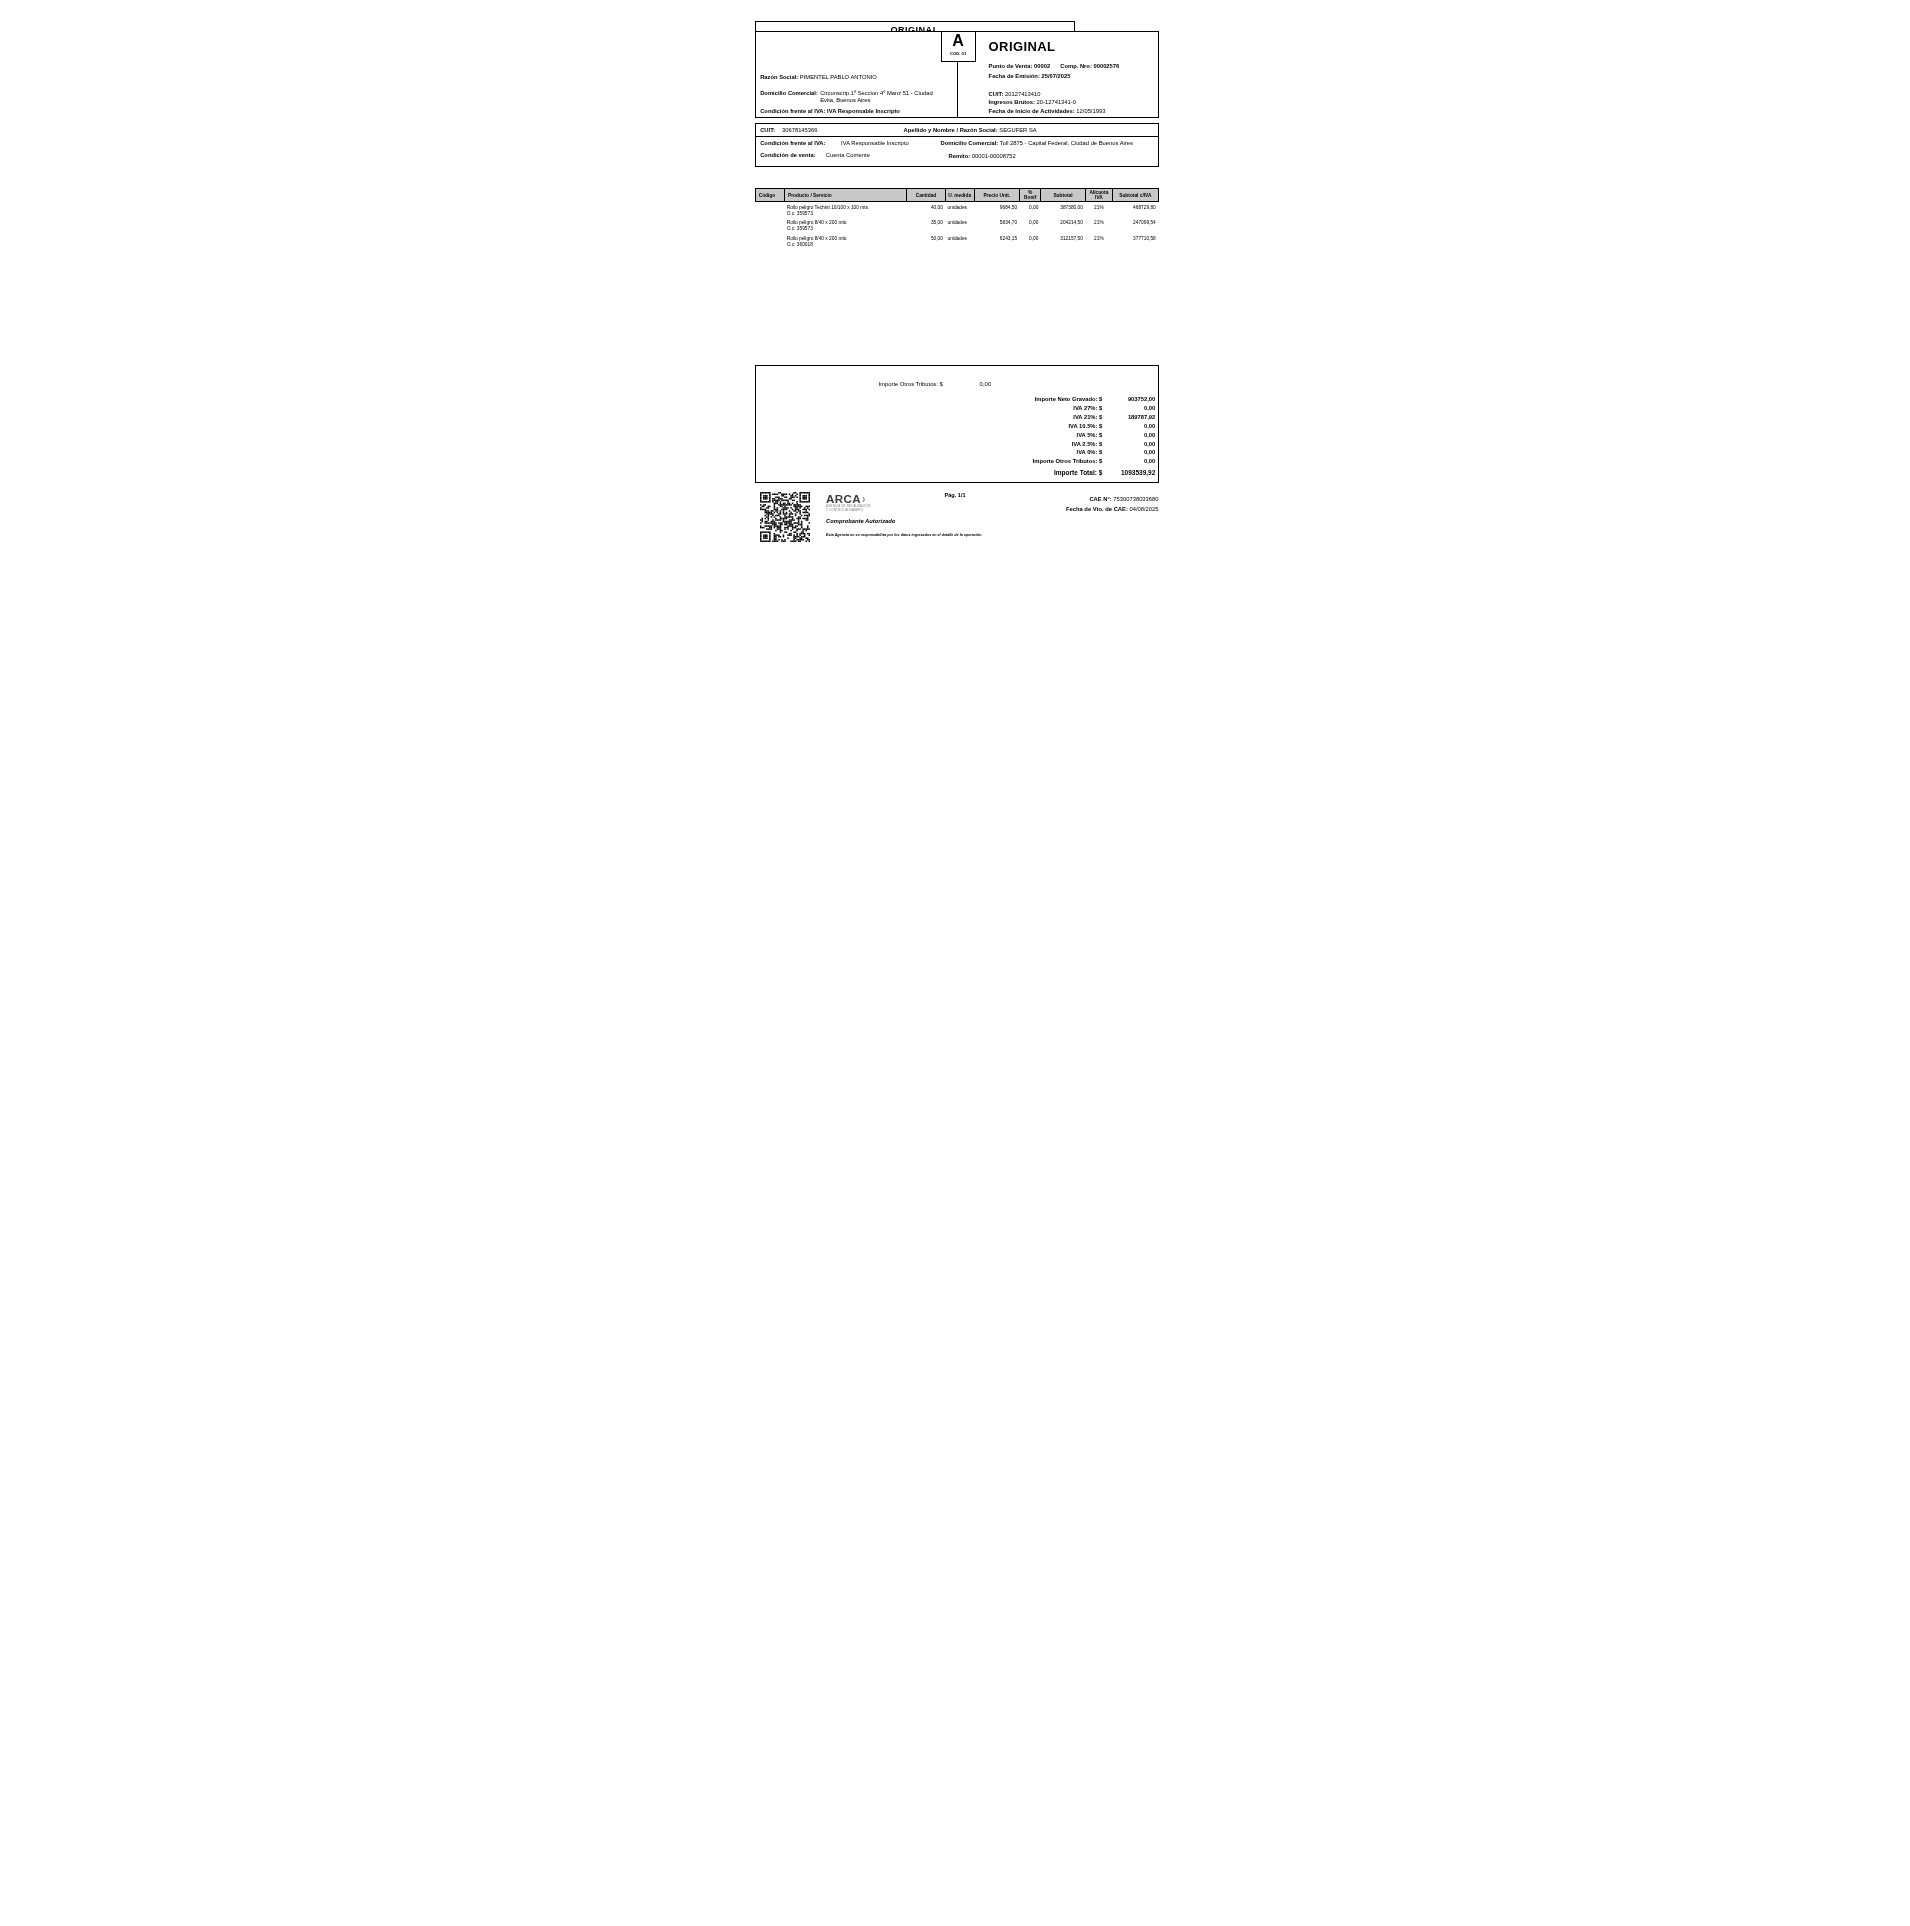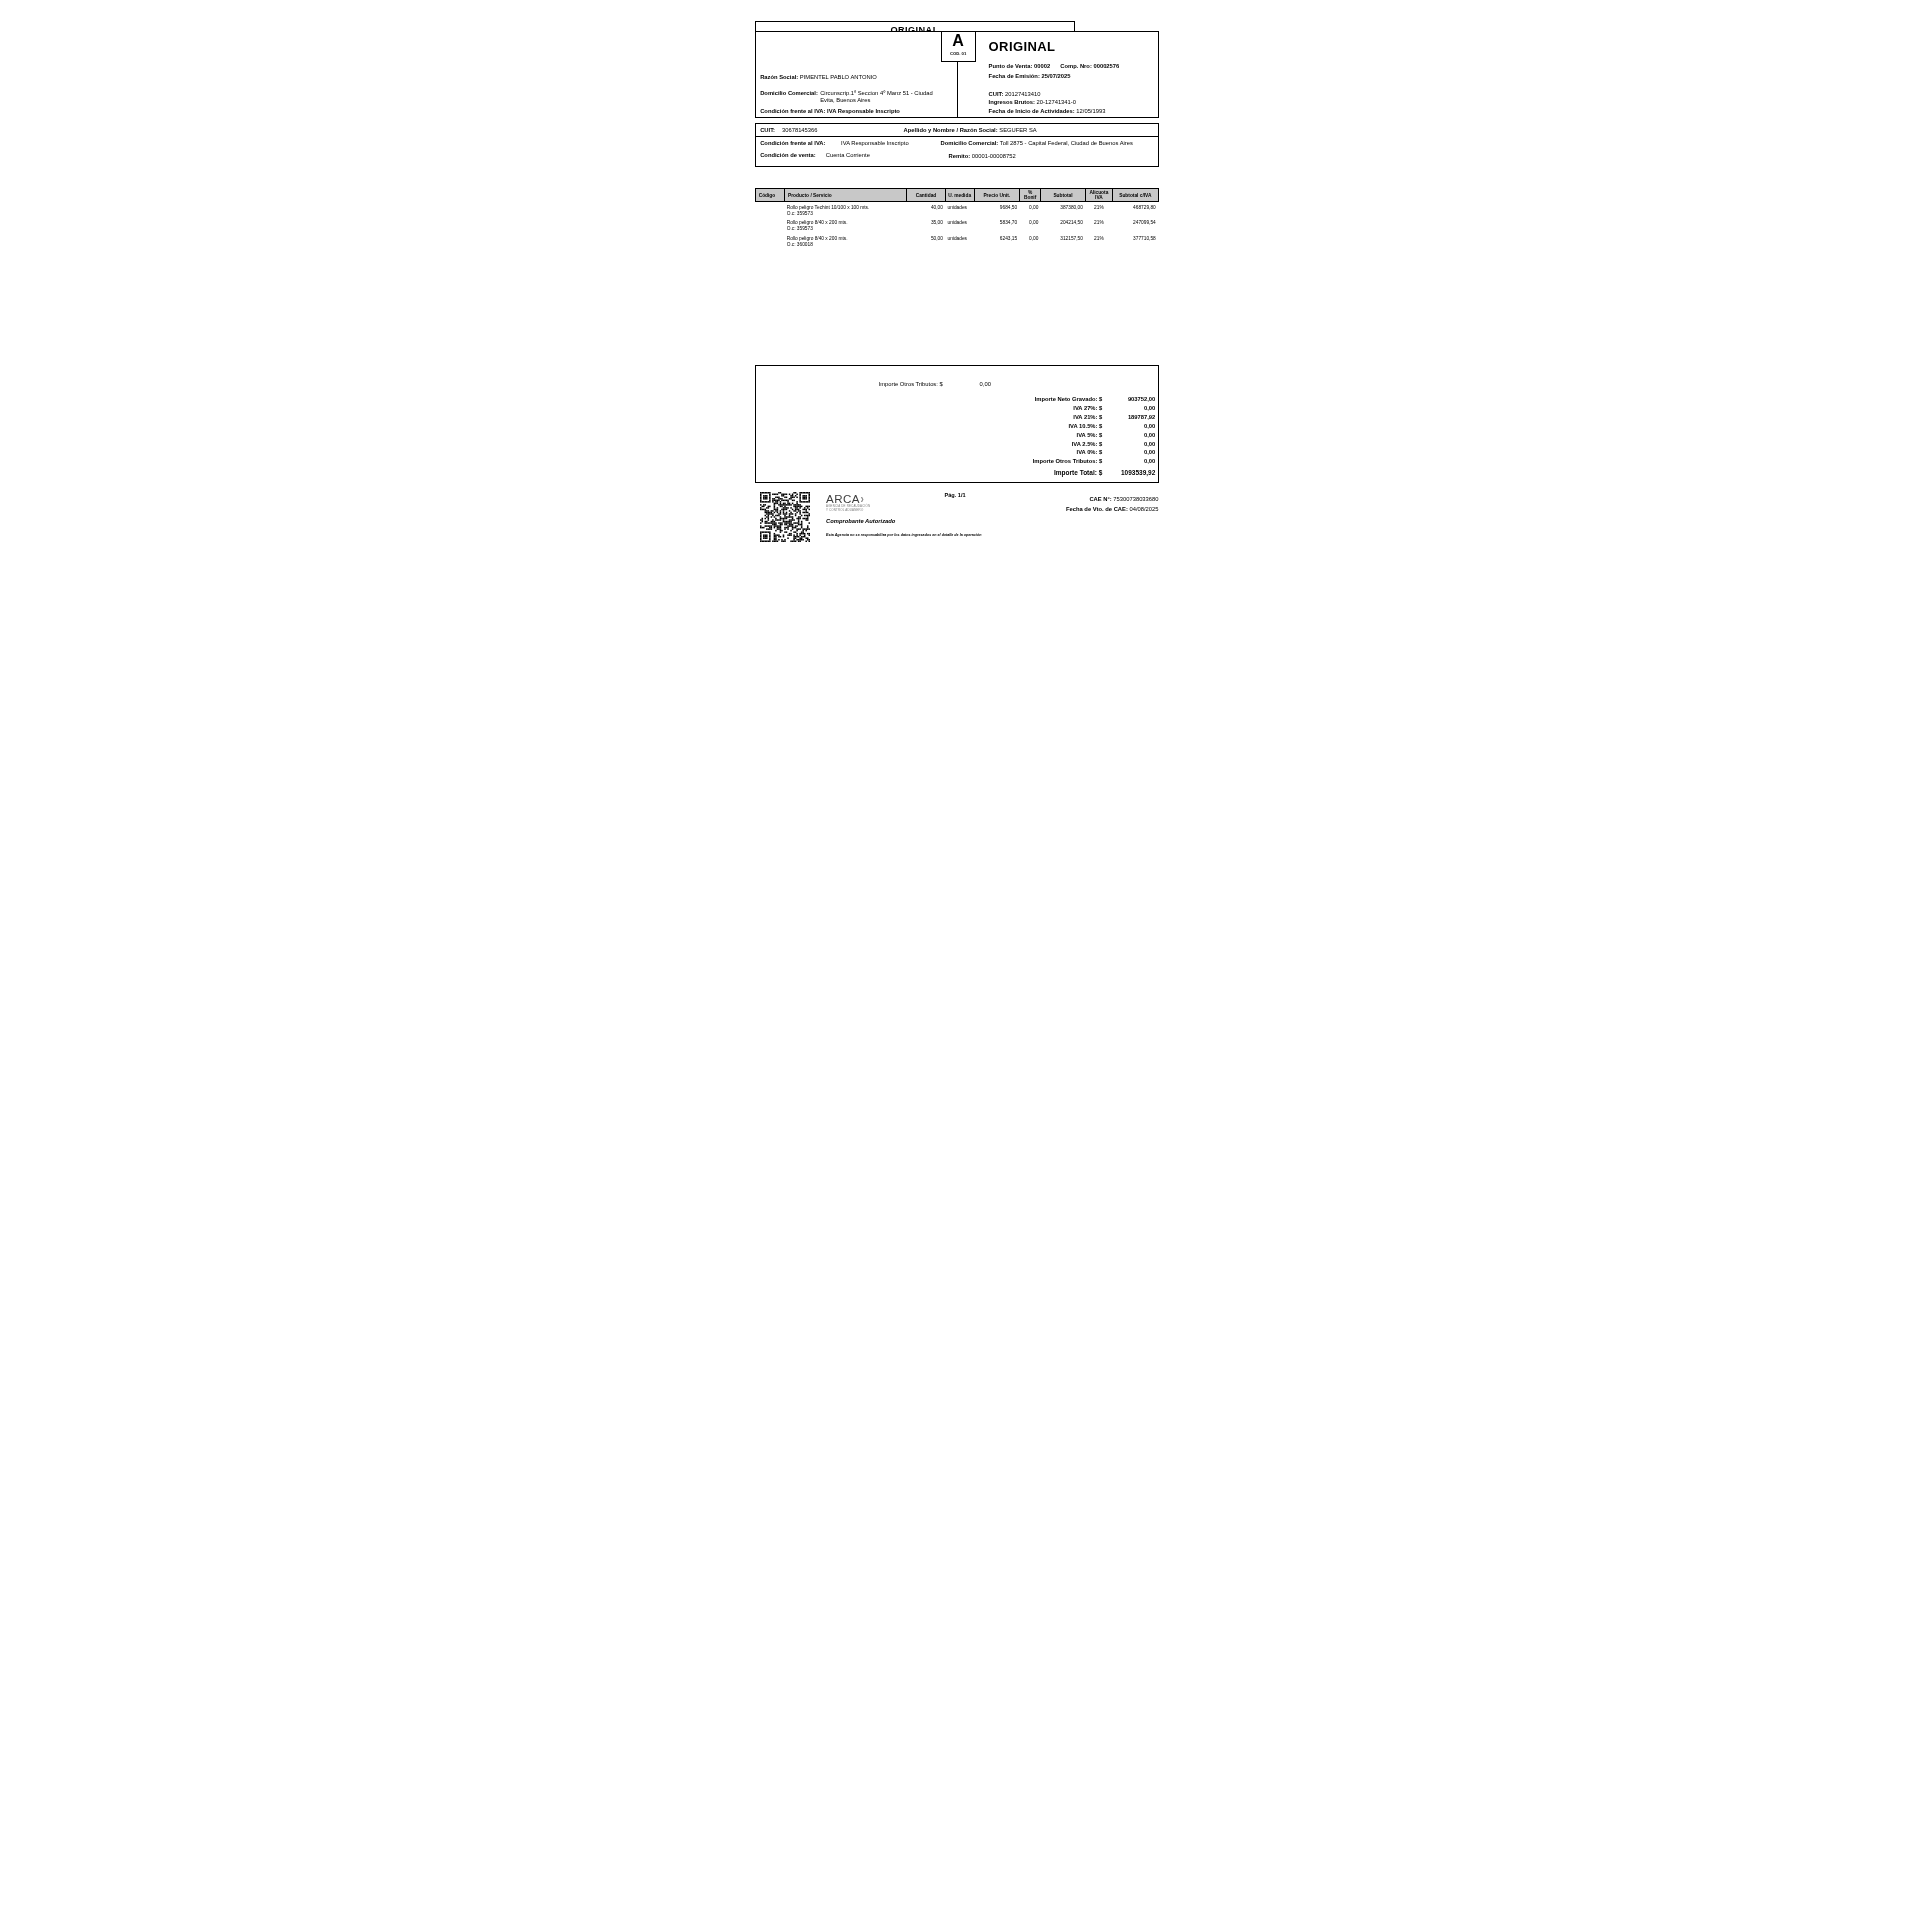--- a/index.html
+++ b/index.html
@@ -59,21 +59,21 @@
   .totals-stack{position:absolute;top:29px;right:2.3px;width:285px;}
   .trow{display:flex;justify-content:flex-end;align-items:baseline;font-size:5.8px;font-weight:bold;line-height:8.9px;}
   .trow .t-label{text-align:right;}
   .trow .t-value{width:53px;text-align:right;}
   .trow.total{font-size:6.5px;line-height:11.6px;margin-top:0.8px;}
 
   
   .qr{position:absolute;left:17.3px;top:492px;width:50px;height:50px;}
   .qr svg{width:50px;height:50px;display:block;fill:#000;}
   .arca{position:absolute;left:83px;top:493px;}
-  .arca .arca-word{font-size:11.6px;font-weight:normal;color:#3d3d3d;letter-spacing:0.4px;line-height:11.6px;display:inline-block;}
+  .arca .arca-word{font-size:11.6px;font-weight:bold;color:#3d3d3d;letter-spacing:0.4px;line-height:11.6px;display:inline-block;}
   .arca .chev{display:inline-block;color:#8a8a8a;font-size:10px;font-weight:bold;transform:scaleY(1.2);margin-left:0.8px;vertical-align:top;}
   .arca .sub{font-size:2.9px;color:#7a7a7a;letter-spacing:0.2px;line-height:3.5px;margin-top:0.8px;}
   .autorizado{position:absolute;left:83px;top:518px;font-size:5.8px;font-weight:bold;font-style:italic;}
   .disclaimer{position:absolute;left:83px;top:533px;font-size:3.7px;font-weight:bold;font-style:italic;}
   .pagina{position:absolute;left:0;top:492px;width:424px;text-align:center;font-size:5.6px;font-weight:bold;}
   .cae-block{position:absolute;right:8.5px;top:495px;text-align:right;font-size:5.8px;line-height:9.6px;white-space:nowrap;}
 </style>
 </head>
 <body>
 

